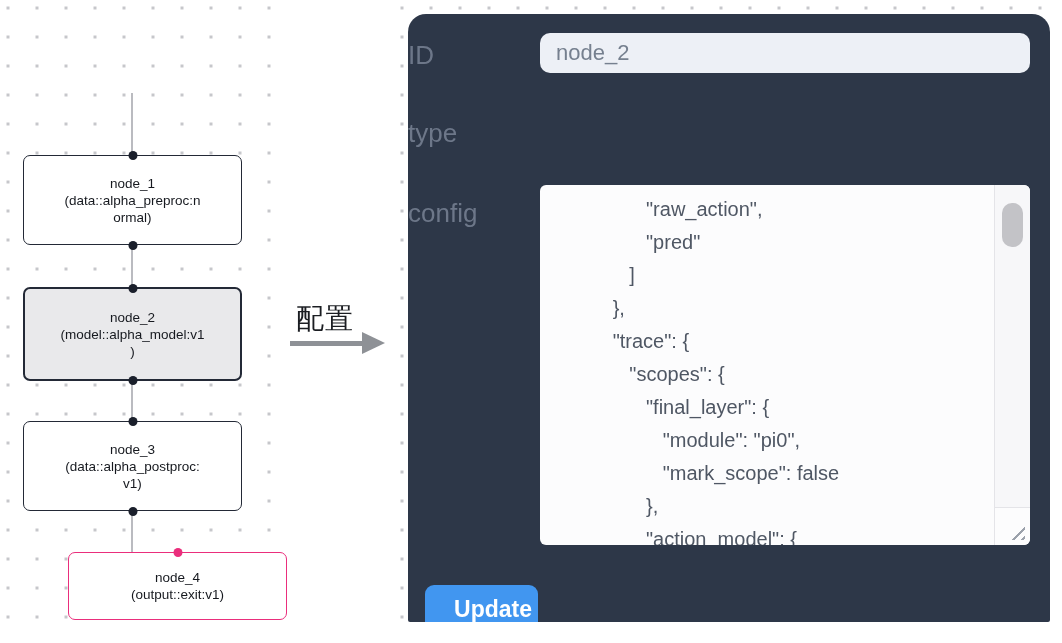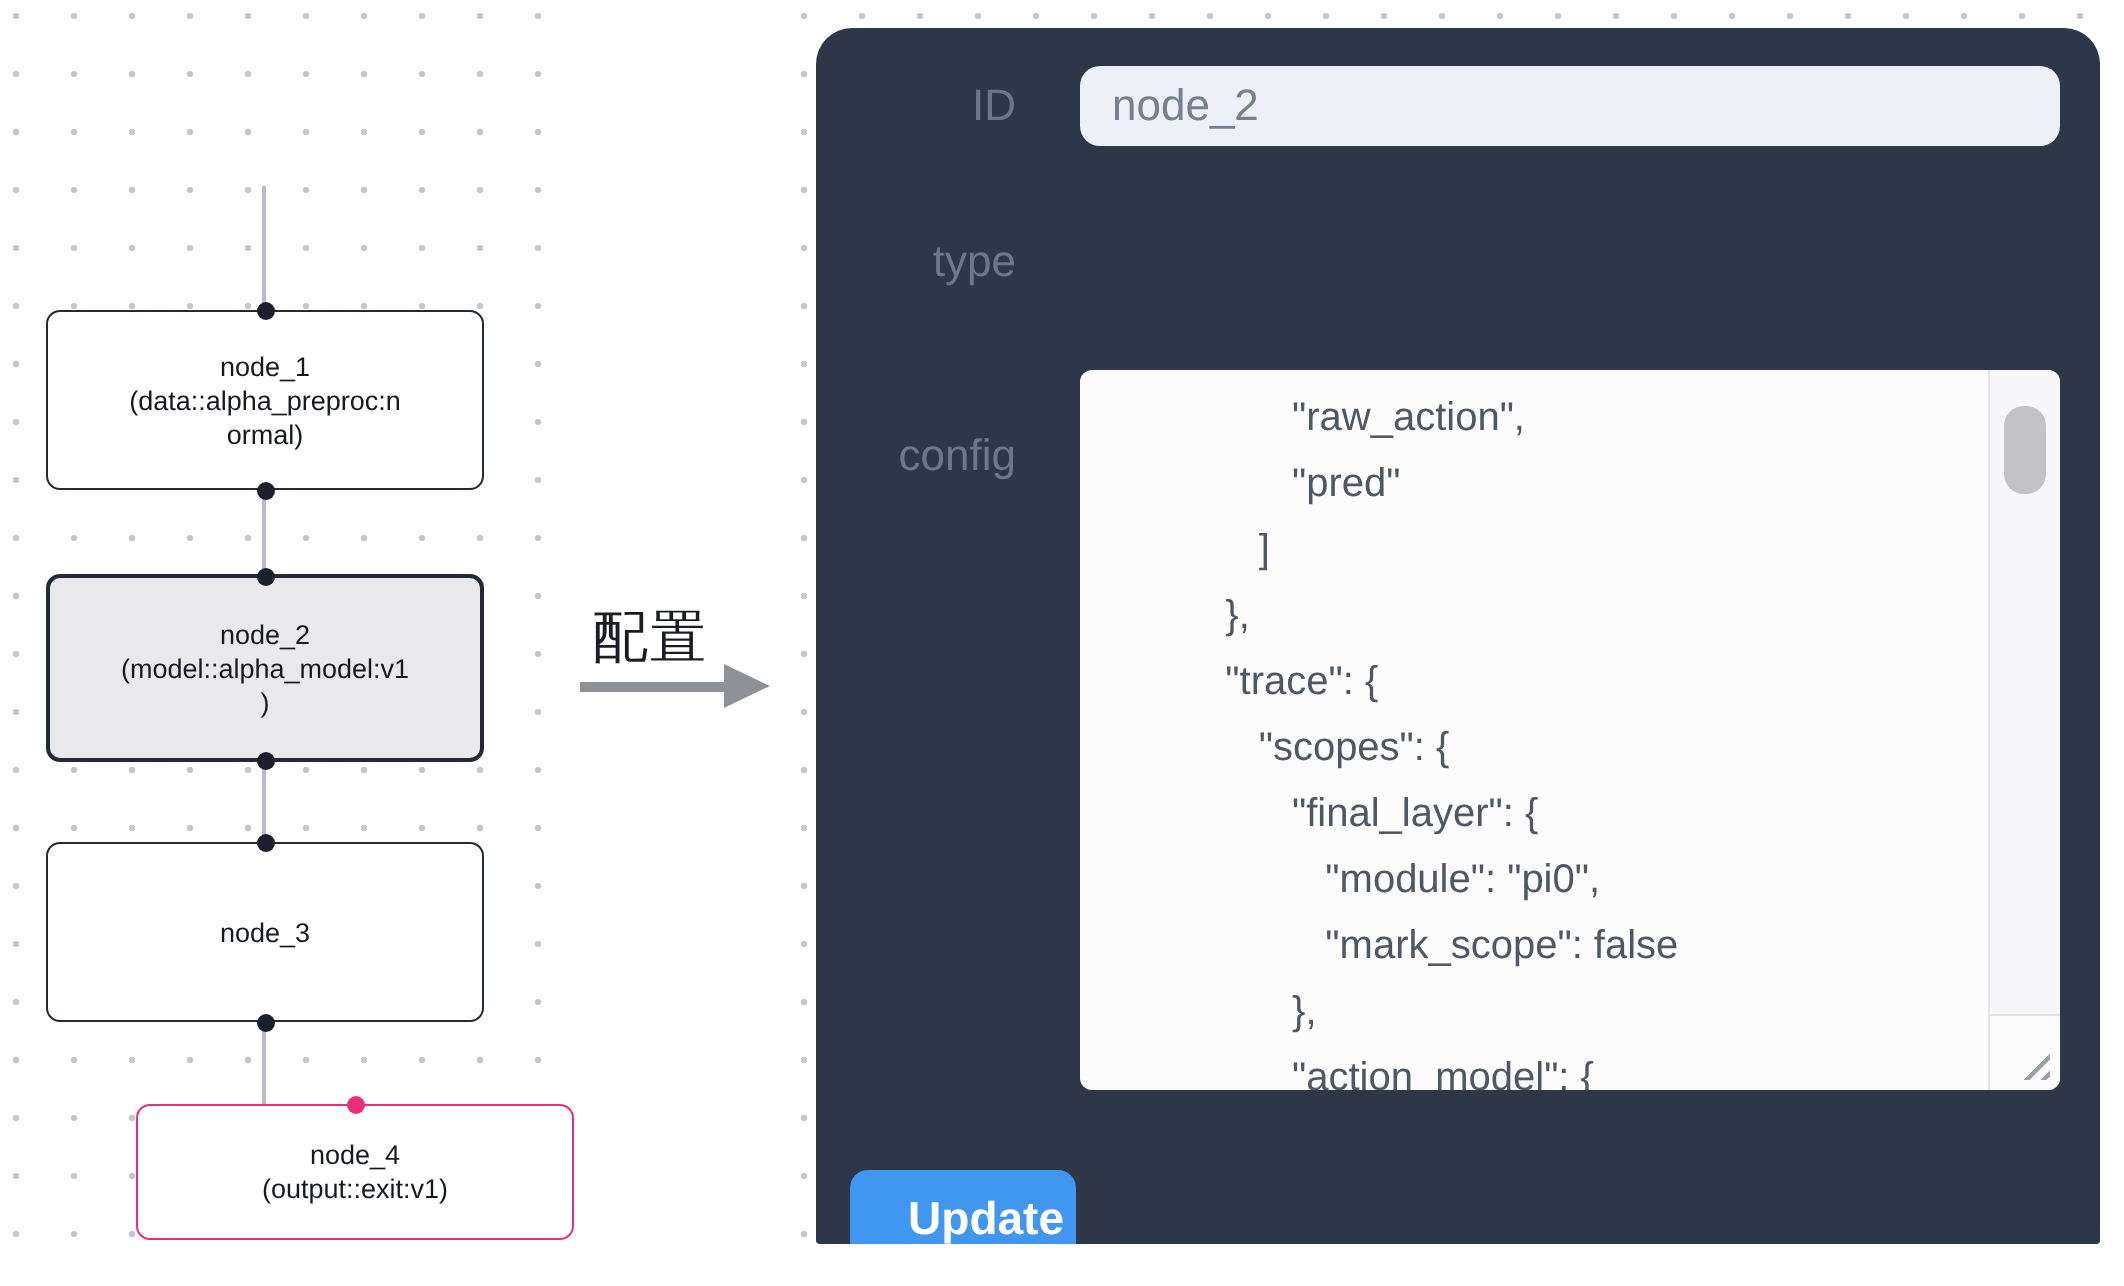--- a/index.html
+++ b/index.html
@@ -58,26 +58,26 @@
     position:absolute; left:362px; top:332px; width:0; height:0;
     border-left:23px solid #8e9196; border-top:11.5px solid transparent; border-bottom:11.5px solid transparent;
   }
 
   
   #config-panel {
     position:absolute; left:408px; top:14px; width:642px; height:608px;
     background:#2d3748; border-radius:18px 18px 2px 2px; overflow:hidden; z-index:4;
   }
   .field-label {
-    position:absolute; left:0; width:100px; text-align:right;
-    font-size:22px; color:#6d7789;
+    position:absolute; left:0; width:100px; text-align:left;
+    font-size:26px; color:#6d7789;
   }
   #id-label     { top:26px; }
   #type-label   { top:104px; }
-  #config-label { top:184px;margin-top:17px; }
+  #config-label { top:184px; }
 
   .text-input {
     position:absolute; left:132px; width:490px; height:40px;
     background:#edf0f6; border:none; border-radius:10px;
     font-size:22px; color:#76808f; padding:0 16px;
     font-family:"Liberation Sans", sans-serif; outline:none;
   }
   #id-input   { top:19px; }
   #type-input { top:97px; }
 
@@ -137,20 +137,22 @@
     <span class="port top"></span>
     <span class="node-title">node_2</span>
     <span class="node-subtitle">(model::alpha_model:v1
 )</span>
     <span class="port bottom"></span>
   </div>
 
   <div class="node" id="node-3">
     <span class="port top"></span>
     <span class="node-title">node_3</span>
+    <span class="node-subtitle">(data::alpha_postproc:
+v1)</span>
     <span class="port bottom"></span>
   </div>
 
   <div class="node" id="node-4">
     <span class="port top"></span>
     <span class="node-title">node_4</span>
     <span class="node-subtitle">(output::exit:v1)</span>
   </div>
 </div>
 

